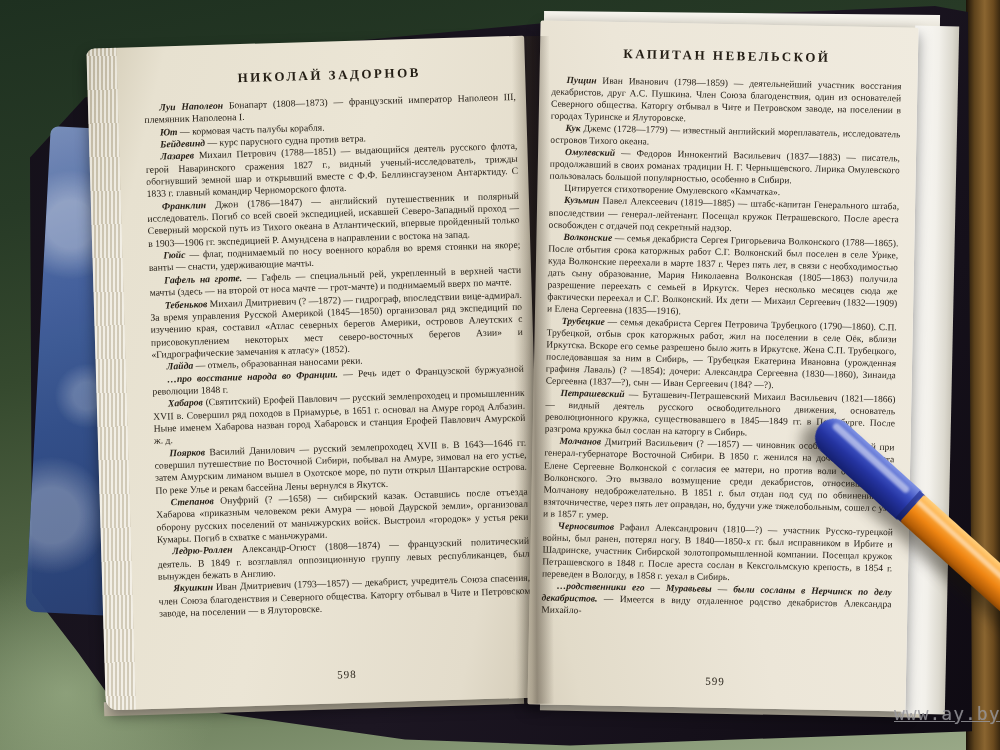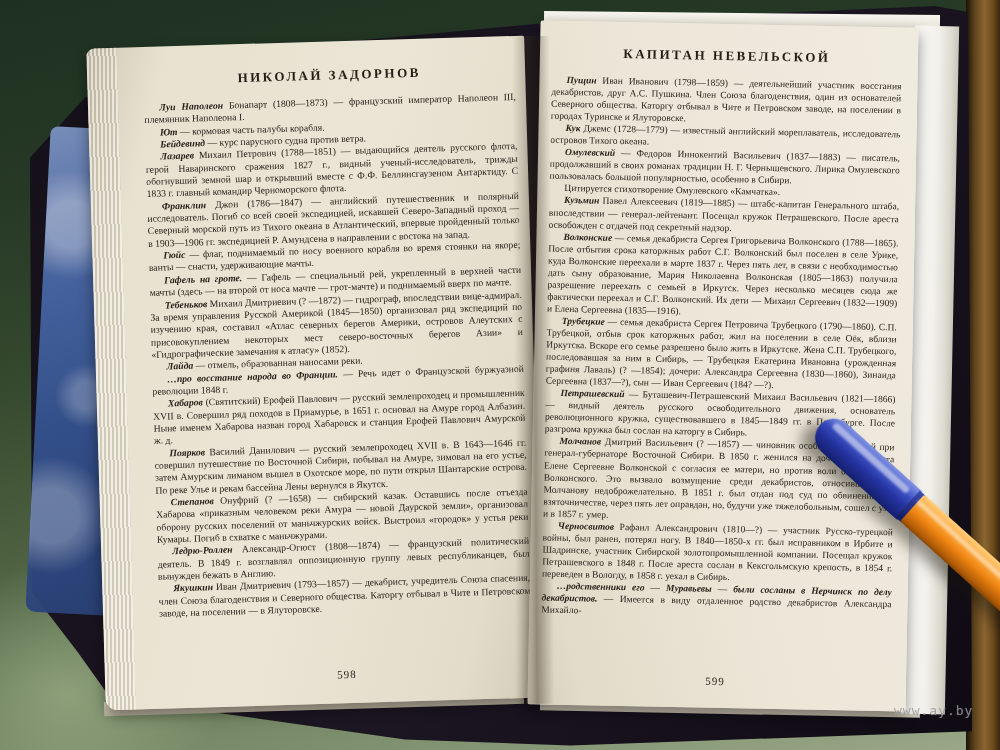--- a/index.html
+++ b/index.html
@@ -59,21 +59,21 @@
   .pen-cap{position:absolute;left:0;top:0;width:122px;height:38px;border-radius:19px 3px 3px 19px;
     background:linear-gradient(180deg,#8194e4 0%,#3a4ec0 35%,#2433a0 60%,#141f6e 100%);}
   .pen-cap-shine{position:absolute;left:10px;top:6px;width:100px;height:7px;border-radius:4px;
     background:rgba(255,255,255,.5);filter:blur(1px);}
   .pen-joint{position:absolute;left:118px;top:1px;width:8px;height:36px;background:linear-gradient(180deg,#3c4cb0,#101a60);}
   .pen-body{position:absolute;left:124px;top:1px;width:206px;height:36px;
     background:linear-gradient(180deg,#ffcf7d 0%,#fca83c 28%,#ef8512 55%,#b25c06 88%,#8a4604 100%);
     border-radius:2px;}
   .pen-body-facet{position:absolute;left:124px;top:8px;width:206px;height:5px;background:rgba(255,255,255,.45);filter:blur(1px);}
   .watermark{position:absolute;left:894px;top:703px;font-family:"DejaVu Sans Mono",monospace;
-    font-size:13px;color:#96959a;opacity:.85;letter-spacing:1px;text-shadow:0 0 1px rgba(255,255,255,.25);}
+    font-size:18px;color:#96959a;opacity:.85;letter-spacing:1px;text-shadow:0 0 1px rgba(255,255,255,.25);text-decoration:underline;}
 </style>
 </head>
 <body>
 
 <div class="bg-soft"></div>
 <div class="wood"></div>
 <div class="book-cover"></div>
 <div class="cover-blue">
   <div class="cover-blue-mottle"></div>
 </div>

